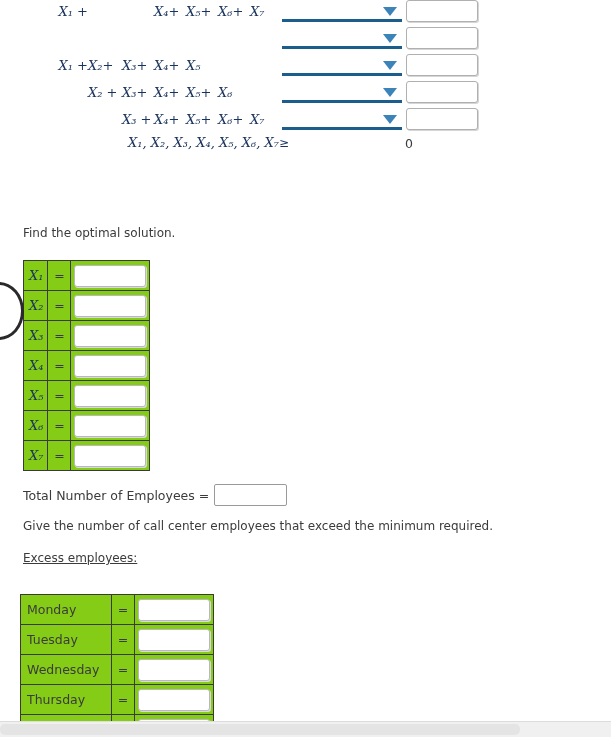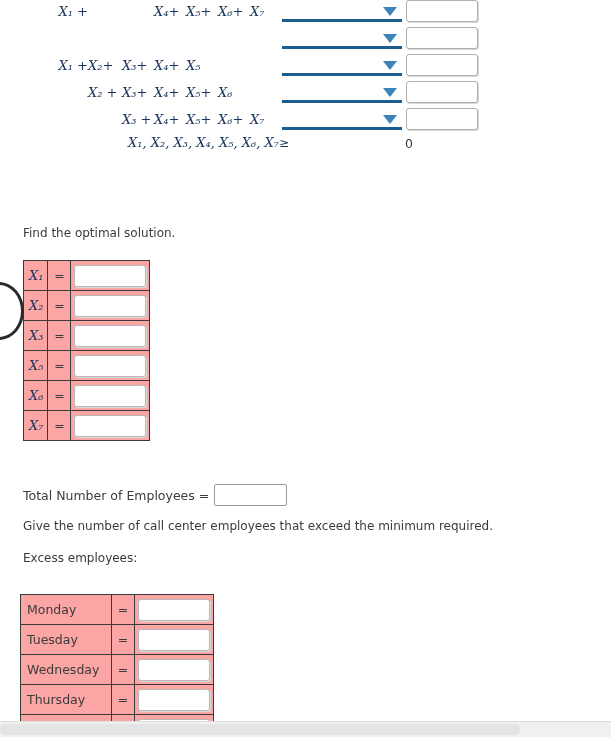--- a/index.html
+++ b/index.html
@@ -137,27 +137,27 @@
   
   .prose {
     position: absolute;
     left: 23px;
     white-space: nowrap;
     font-size: 12px;
     color: #3b3b3b;
   }
   #find-optimal { top: 226px; }
   #give-excess  { top: 519px; }
-  #excess-label { top: 551px; }
+  #excess-label { top: 551px; text-decoration: underline; }
 
   
   .val-table {
     position: absolute;
     border-collapse: collapse;
-    background: #fca5a5;
+    background: #84cc16;
   }
   .val-table td {
     border: 1px solid #3a3a3a;
     padding: 0;
     vertical-align: middle;
   }
   .val-table td.lbl {
     font-family: "DejaVu Serif", "Liberation Serif", serif;
     font-style: italic;
     font-size: 13px;
@@ -357,20 +357,27 @@
         </td>
   </tr>
   <tr>
     <td class="lbl">X₃</td>
     <td class="eq">=</td>
     <td class="inp">
           <input class="cell-input" type="text" value="" style="">
         </td>
   </tr>
   <tr>
+    <td class="lbl">X₄</td>
+    <td class="eq">=</td>
+    <td class="inp">
+          <input class="cell-input" type="text" value="" style="">
+        </td>
+  </tr>
+  <tr>
     <td class="lbl">X₅</td>
     <td class="eq">=</td>
     <td class="inp">
           <input class="cell-input" type="text" value="" style="">
         </td>
   </tr>
   <tr>
     <td class="lbl">X₆</td>
     <td class="eq">=</td>
     <td class="inp">

